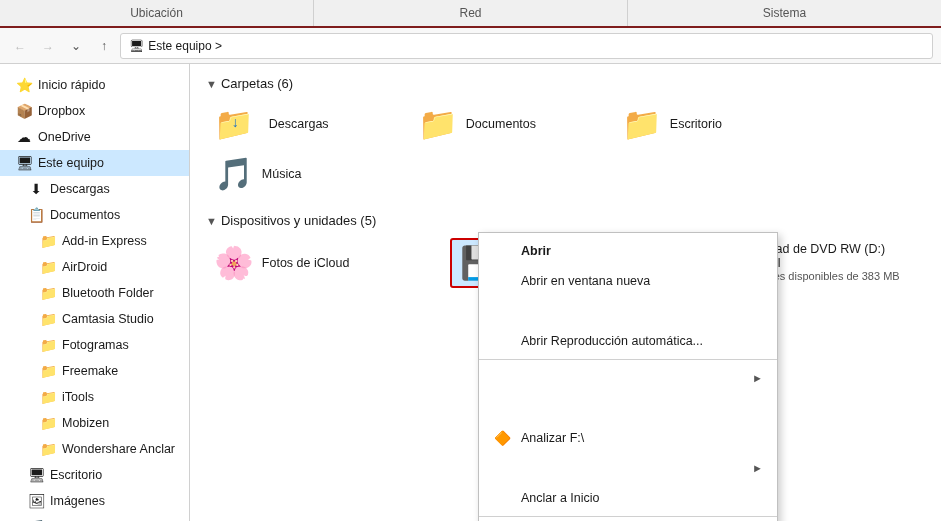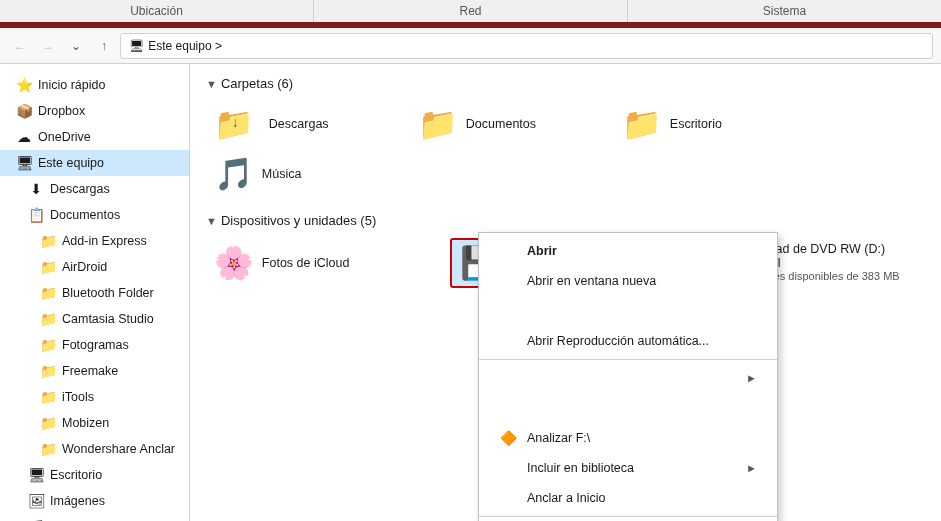--- a/index.html
+++ b/index.html
@@ -10,21 +10,21 @@
       width: 941px;
       height: 521px;
       overflow: hidden;
       color: #1a1a1a;
     }
 
     
     .top-bar {
       display: flex;
       height: 28px;
-      border-bottom: 6px solid #7f1d1d;
+      border-bottom: 2px solid #7f1d1d;
       background: #f0f0f0;
     }
     .top-bar-section {
       flex: 1;
       display: flex;
       align-items: center;
       justify-content: center;
       font-size: 12px;
       color: #555;
       border-right: 1px solid #d0d0d0;
@@ -186,21 +186,21 @@
       width: 300px;
       background: #fff;
       border: 1px solid #c0c0c0;
       box-shadow: 3px 3px 8px rgba(0,0,0,0.2);
       z-index: 100;
       padding: 3px 0;
     }
     .ctx-item {
       display: flex;
       align-items: center;
-      padding: 5px 20px;
+      padding: 5px 14px;
       cursor: pointer;
       font-size: 12.5px;
       justify-content: space-between;
       gap: 8px;
     }
     .ctx-item.bold { font-weight: 700; }
     .ctx-separator {
       height: 1px;
       background: #d0d0d0;
       margin: 3px 0;
@@ -408,21 +408,20 @@
       <span class="ctx-icon"></span>
 
     </div>
         <div class="ctx-item">
       <span class="ctx-icon">🔶</span>
       <span class="ctx-label">Analizar F:\</span>
 
     </div>
         <div class="ctx-item">
       <span class="ctx-icon"></span>
-      <span class="ctx-label">Incluir en biblioteca</span>
       <span class="ctx-arrow">►</span>
     </div>
         <div class="ctx-item">
       <span class="ctx-icon"></span>
       <span class="ctx-label">Anclar a Inicio</span>
 
     </div>
         <div class="ctx-separator"></div>
         <div class="ctx-item">
       

